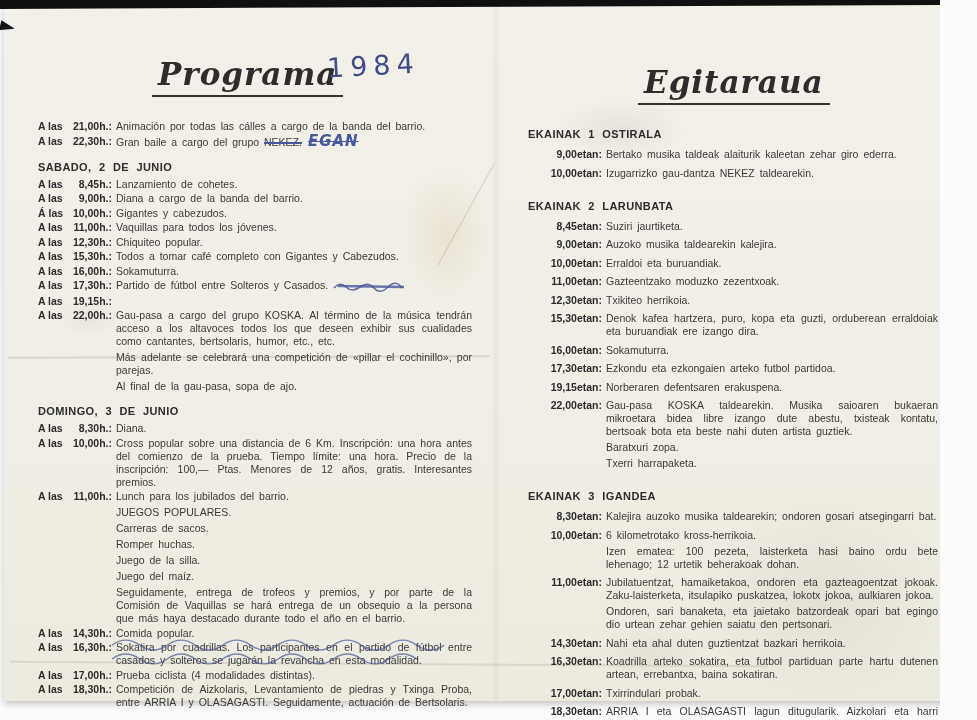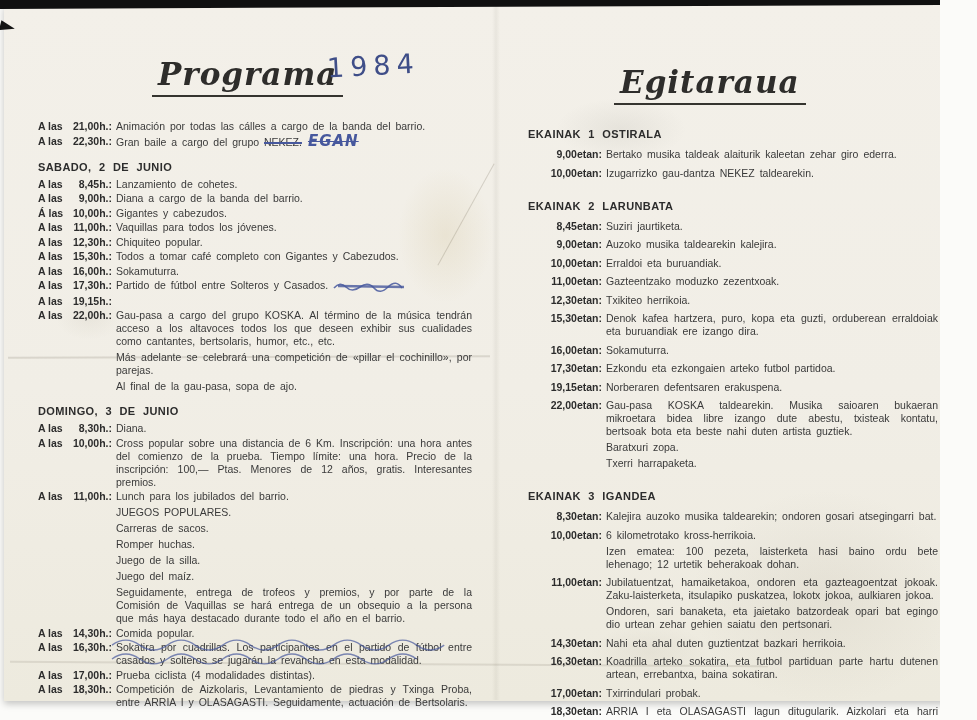--- a/index.html
+++ b/index.html
@@ -25,21 +25,21 @@
   .stain.s1{left:398px;top:168px;width:95px;height:135px;background:radial-gradient(closest-side,rgba(190,168,108,.16),transparent);}
   .stain.s2{left:556px;top:98px;width:130px;height:62px;background:radial-gradient(closest-side,rgba(120,118,108,.10),transparent);}
   .stain.s3{left:690px;top:490px;width:270px;height:215px;background:radial-gradient(closest-side,rgba(140,128,104,.10),transparent);}
   .stain.s4{left:56px;top:296px;width:66px;height:44px;background:radial-gradient(closest-side,rgba(150,140,118,.09),transparent);}
   .stain.s5{left:590px;top:625px;width:120px;height:55px;background:radial-gradient(closest-side,rgba(132,122,100,.08),transparent);}
   
   .pg-title{position:absolute;font-family:"DejaVu Serif",serif;font-style:italic;font-weight:700;
             font-size:31px;color:#2e2d2b;letter-spacing:1px;}
   .pg-title .tx{display:inline-block;border-bottom:2px solid #35342f;padding:0 6px 3px 6px;}
   .pg-title.tl{left:152px;top:56px;}
-  .pg-title.tr{left:614px;top:64px;}
+  .pg-title.tr{left:638px;top:64px;}
   .year-note{position:absolute;left:327px;top:50px;font-family:"DejaVu Sans",sans-serif;
              font-size:27px;color:#3f4e88;letter-spacing:6px;transform:rotate(-3deg);font-weight:400;}
   
   .col{position:absolute;color:var(--ink);}
   .col-left{left:38px;top:120px;width:442px;}
   .col-right{left:528px;top:128px;width:424px;}
   .sect{margin-bottom:12px;}
   .col-right .sect{margin-bottom:20px;}
   .sect-head{font-size:11px;font-weight:700;color:var(--ink-bold);letter-spacing:.4px;margin-bottom:5px;word-spacing:4px;}
   .col-right .sect-head{margin-bottom:8px;}

